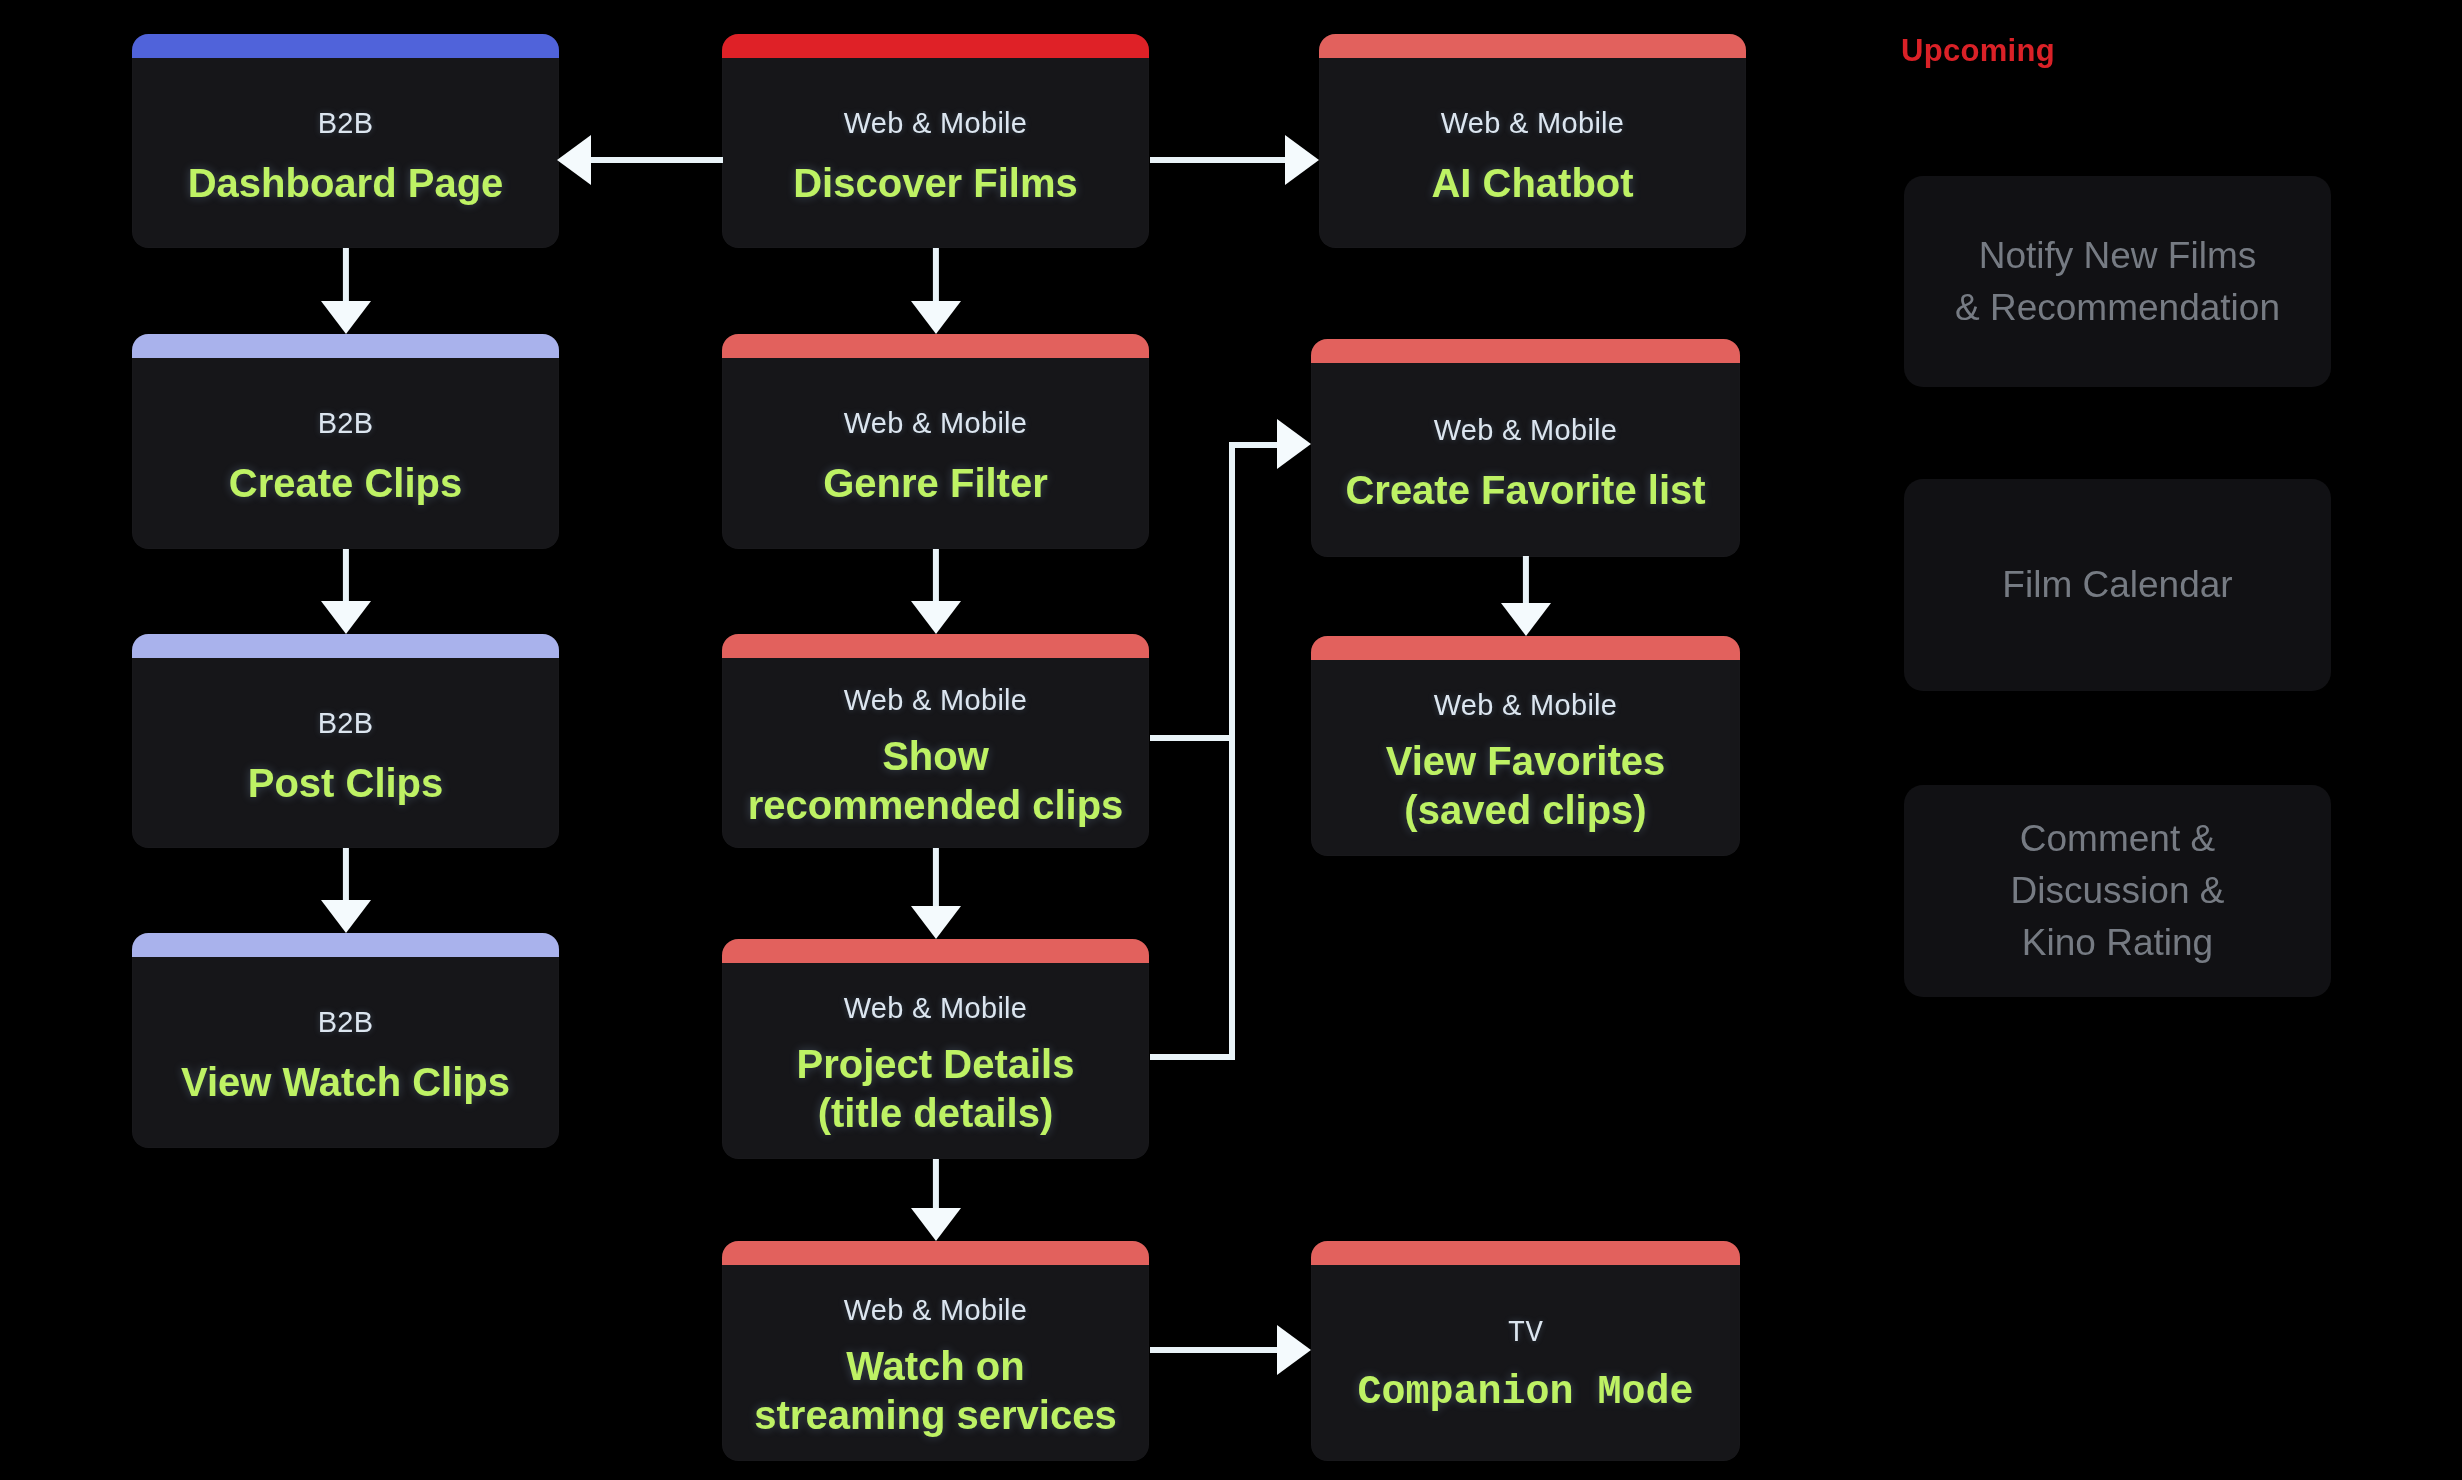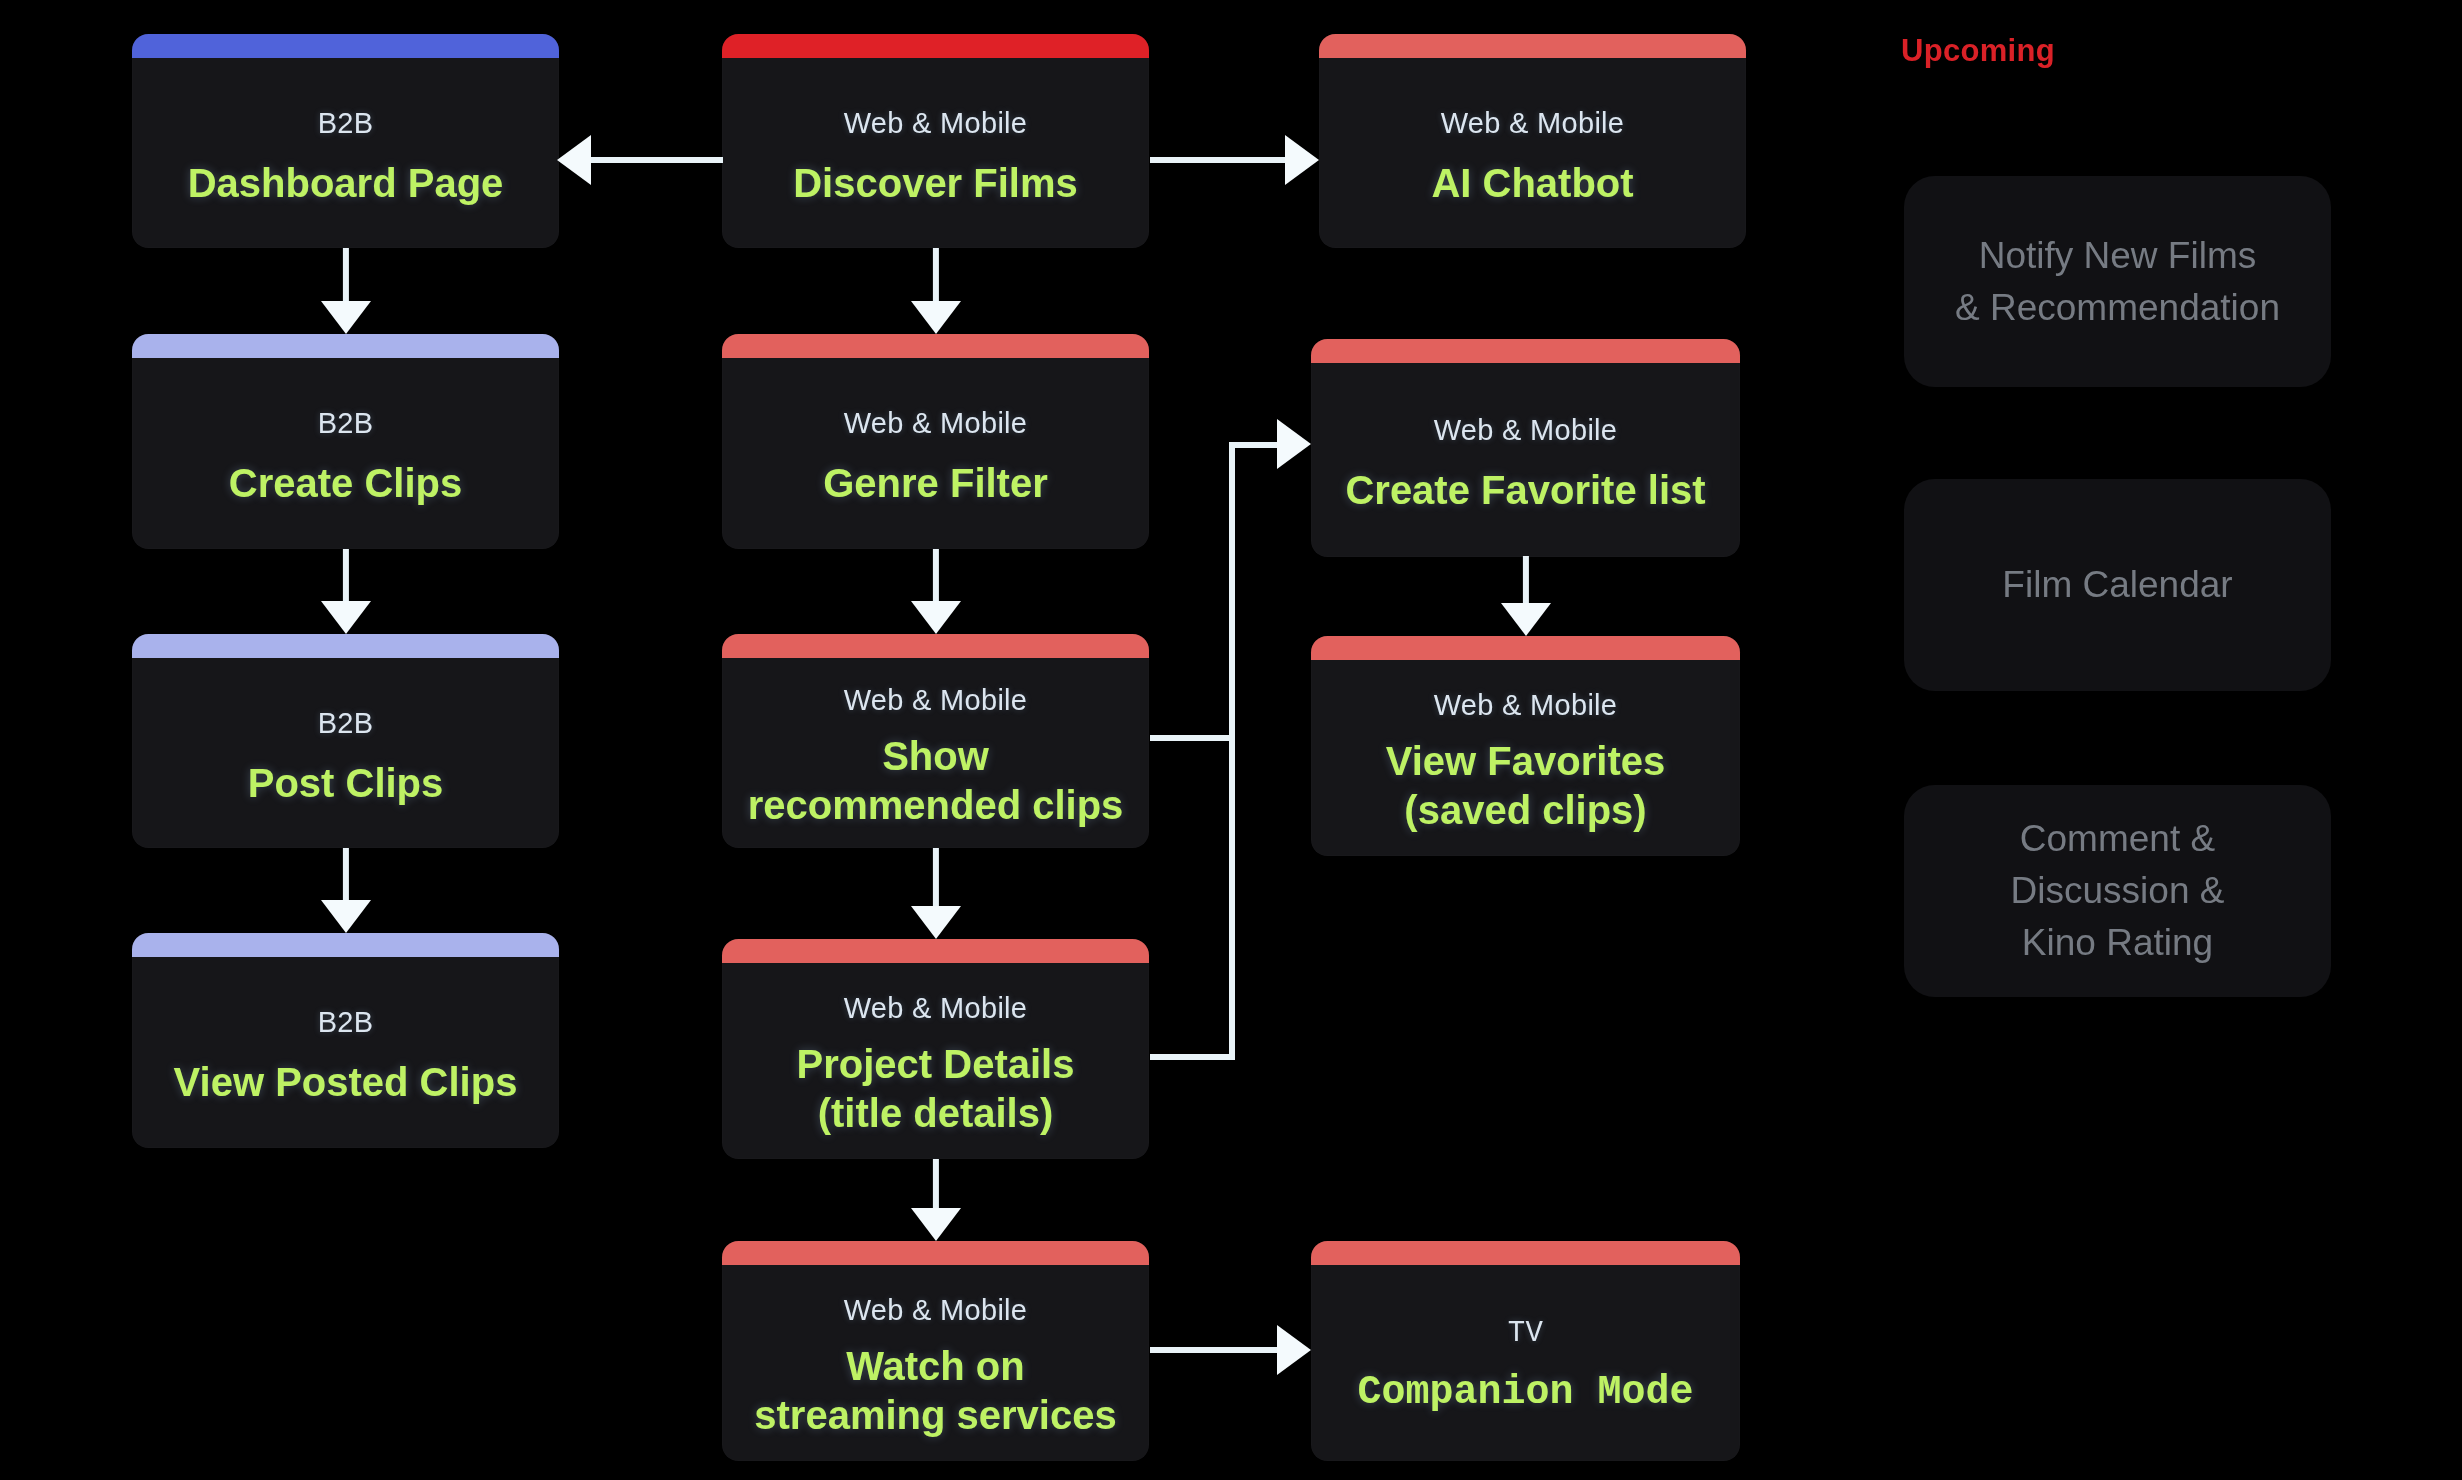--- a/index.html
+++ b/index.html
@@ -45,21 +45,21 @@
 
   
   .upcoming-label{
     position:absolute;left:1901px;top:33px;
     font-size:31px;font-weight:700;color:#da2127;
     letter-spacing:0.3px;
   }
   .ghost-card{
     position:absolute;
     background:#111114;
-    border-radius:31px;
+    border-radius:19px;
     display:flex;align-items:center;justify-content:center;
     box-shadow:0 11px 26px rgba(0,0,0,.5);
   }
   .ghost-text{
     font-size:37px;font-weight:500;color:#767b83;
     text-align:center;line-height:1.4;
     white-space:pre-line;
   }
 
   
@@ -102,21 +102,21 @@
 
   <div class="card" style="left:132px;top:634px;width:427px;height:214px;">
     <div class="bar bar-periwinkle"></div>
     <div class="platform">B2B</div>
     <div class="title">Post Clips</div>
   </div>
 
   <div class="card" style="left:132px;top:933px;width:427px;height:215px;">
     <div class="bar bar-periwinkle"></div>
     <div class="platform">B2B</div>
-    <div class="title">View Posted Clips</div>
+    <div class="title">View Watch Clips</div>
   </div>
 
   <div class="card" style="left:722px;top:34px;width:427px;height:214px;">
     <div class="bar bar-red"></div>
     <div class="platform">Web &amp; Mobile</div>
     <div class="title">Discover Films</div>
   </div>
 
   <div class="card" style="left:722px;top:334px;width:427px;height:215px;">
     <div class="bar bar-salmon"></div>

